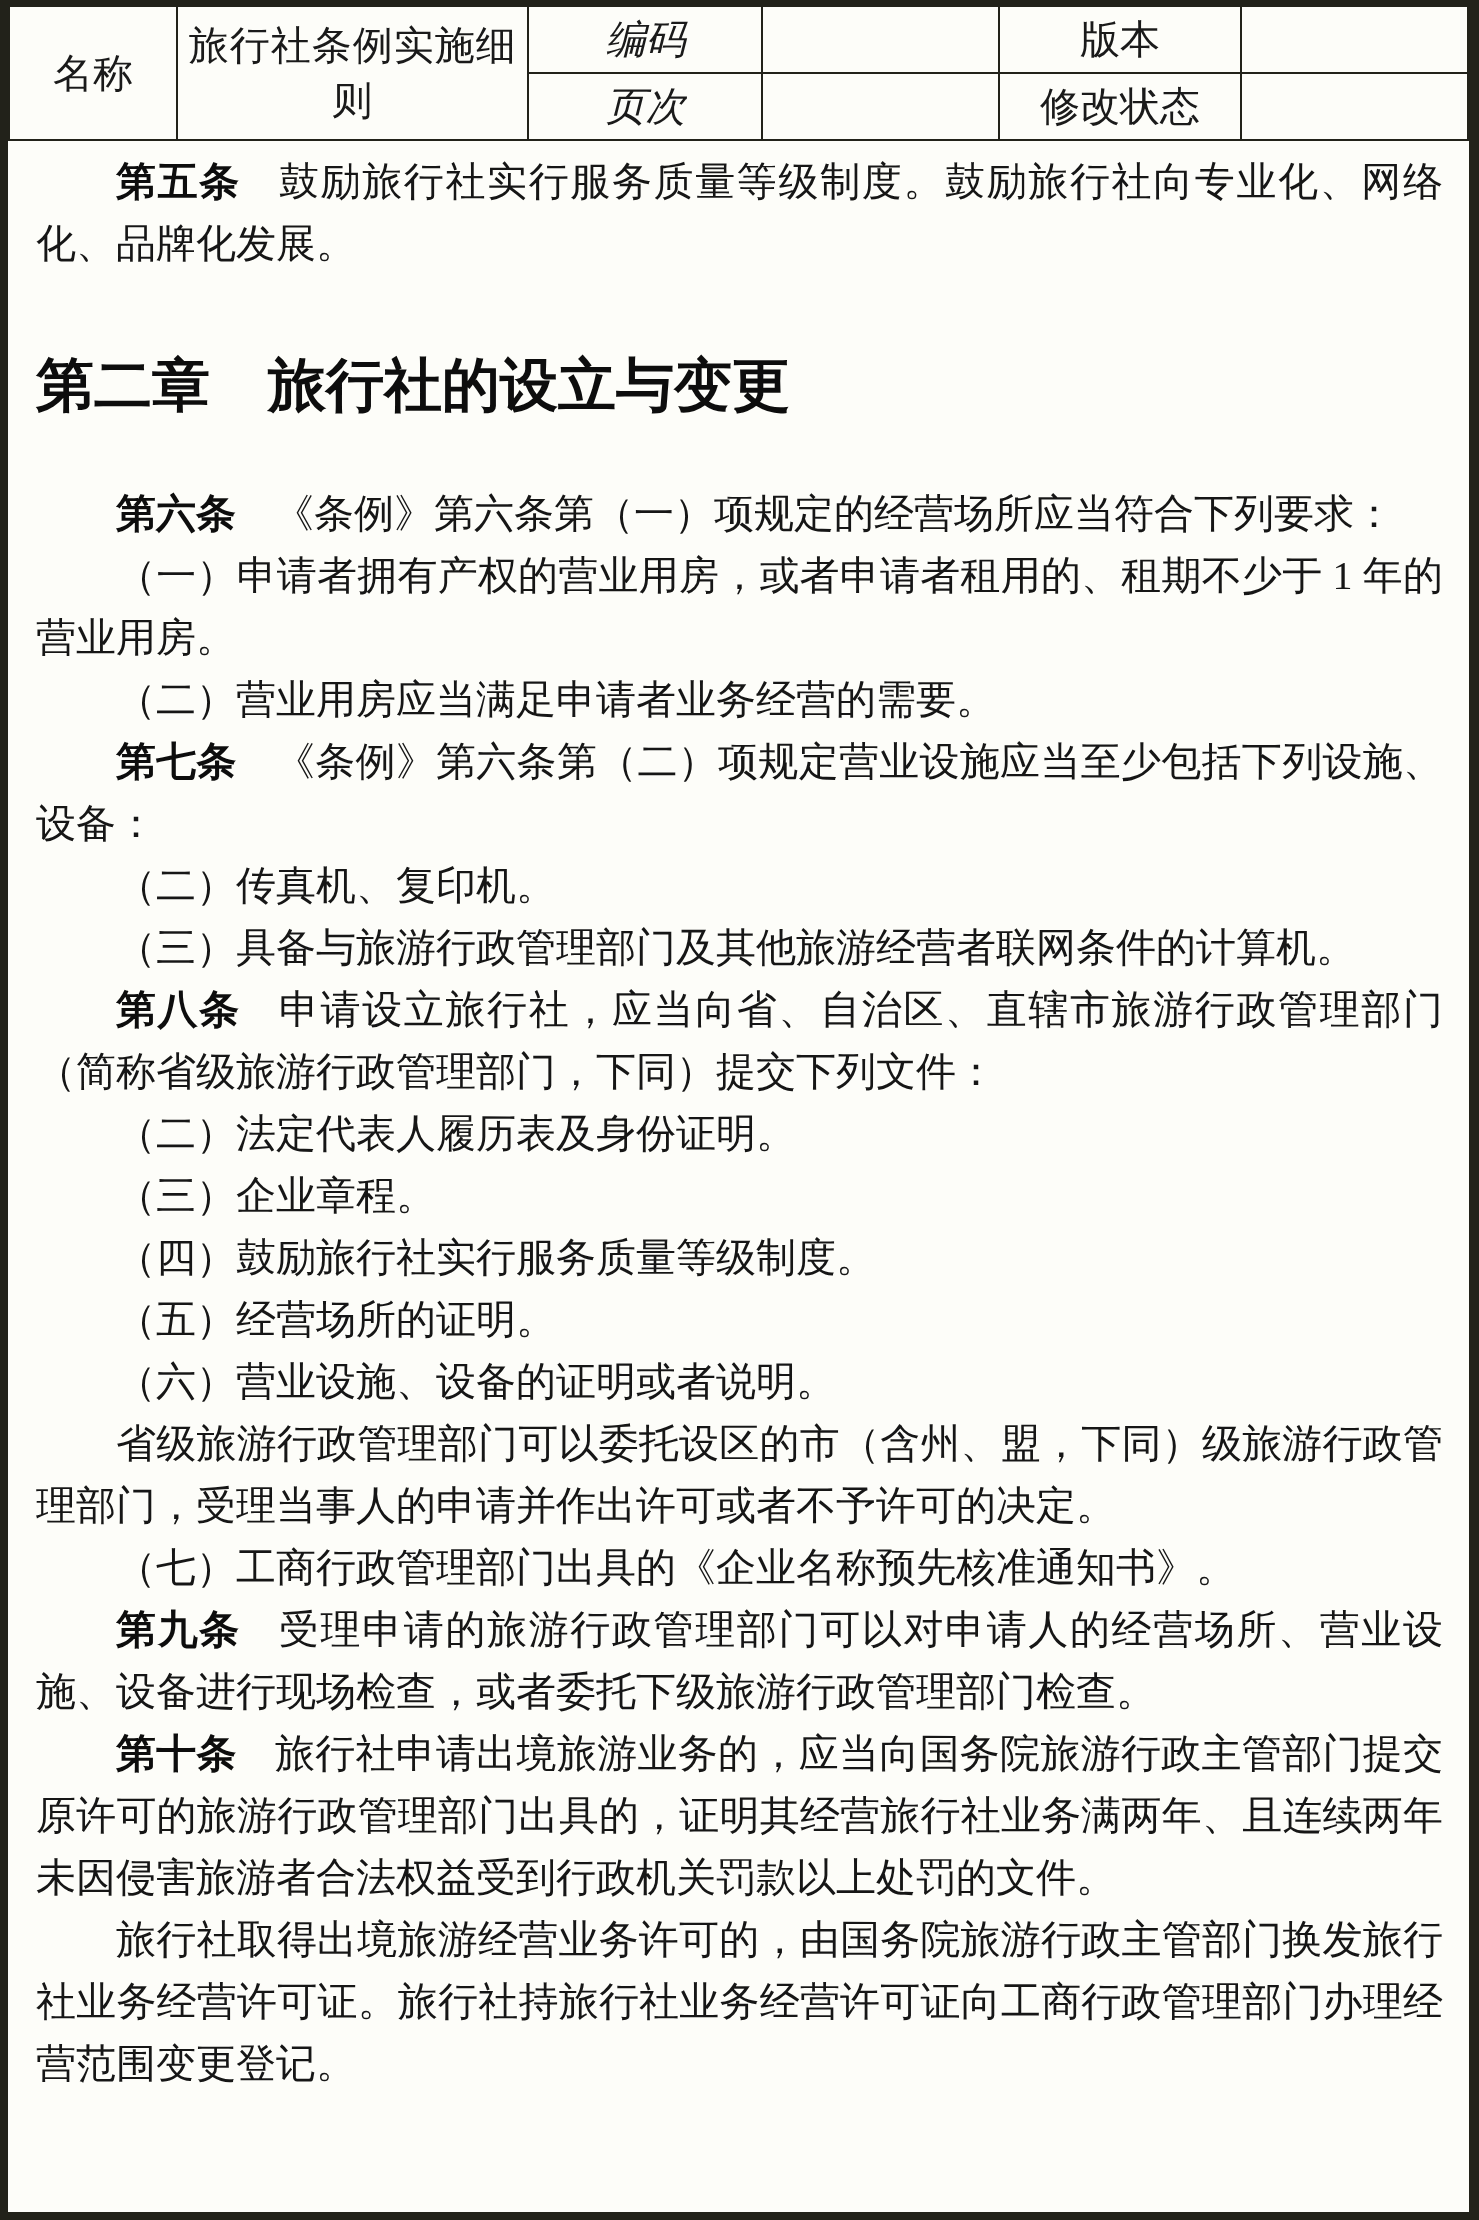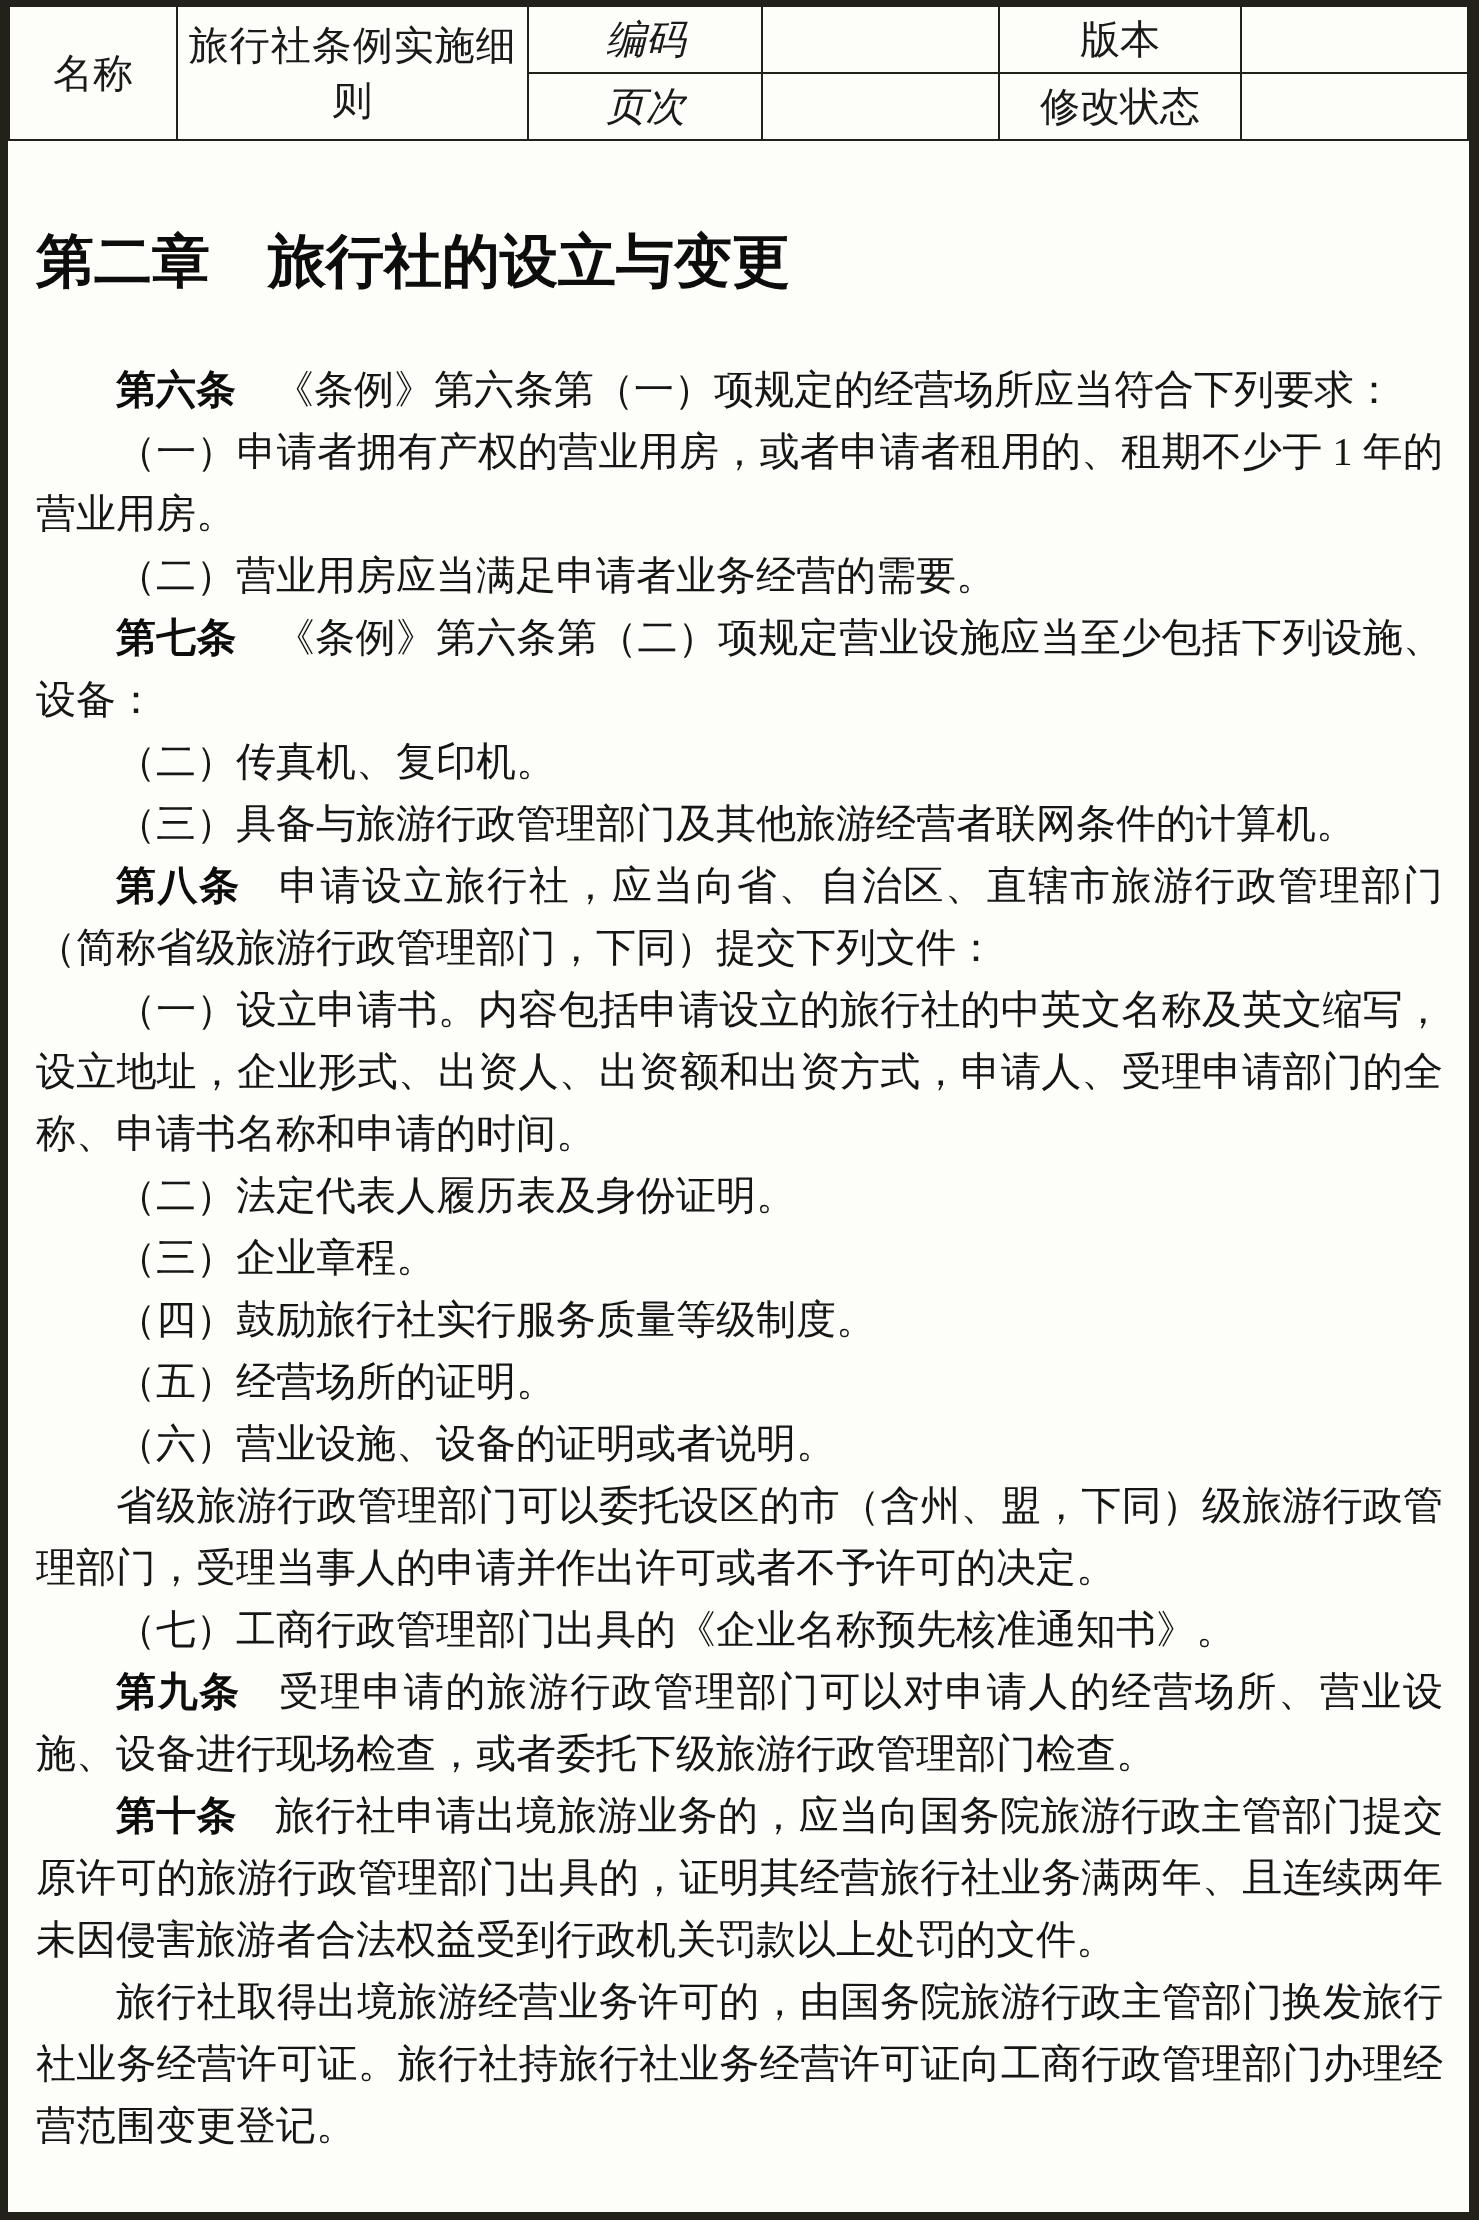--- a/index.html
+++ b/index.html
@@ -82,29 +82,29 @@
       <tr>
         <td class="c3">页次</td>
         <td class="c4"></td>
         <td class="c5">修改状态</td>
         <td class="c6"></td>
       </tr>
     </tbody>
   </table>
 
   <div class="doc-body" id="doc-body">
+      <p><span class="article-no">第五条</span><span>鼓励旅行社实行服务质量等级制度。鼓励旅行社向专业化、网络化、品牌化发展。</span></p>
       <h2 class="chapter-heading">第二章　旅行社的设立与变更</h2>
       <p><span class="article-no">第六条</span><span>《条例》第六条第（一）项规定的经营场所应当符合下列要求：</span></p>
       <p><span>（一）申请者拥有产权的营业用房，或者申请者租用的、租期不少于 1 年的营业用房。</span></p>
       <p><span>（二）营业用房应当满足申请者业务经营的需要。</span></p>
       <p><span class="article-no">第七条</span><span>《条例》第六条第（二）项规定营业设施应当至少包括下列设施、设备：</span></p>
       <p><span>（二）传真机、复印机。</span></p>
       <p><span>（三）具备与旅游行政管理部门及其他旅游经营者联网条件的计算机。</span></p>
       <p><span class="article-no">第八条</span><span>申请设立旅行社，应当向省、自治区、直辖市旅游行政管理部门（简称省级旅游行政管理部门，下同）提交下列文件：</span></p>
-      <p><span>（一）设立申请书。内容包括申请设立的旅行社的中英文名称及英文缩写，设立地址，企业形式、出资人、出资额和出资方式，申请人、受理申请部门的全称、申请书名称和申请的时间。</span></p>
       <p><span>（二）法定代表人履历表及身份证明。</span></p>
       <p><span>（三）企业章程。</span></p>
       <p><span>（四）鼓励旅行社实行服务质量等级制度。</span></p>
       <p><span>（五）经营场所的证明。</span></p>
       <p><span>（六）营业设施、设备的证明或者说明。</span></p>
       <p><span>省级旅游行政管理部门可以委托设区的市（含州、盟，下同）级旅游行政管理部门，受理当事人的申请并作出许可或者不予许可的决定。</span></p>
       <p><span>（七）工商行政管理部门出具的《企业名称预先核准通知书》。</span></p>
       <p><span class="article-no">第九条</span><span>受理申请的旅游行政管理部门可以对申请人的经营场所、营业设施、设备进行现场检查，或者委托下级旅游行政管理部门检查。</span></p>
       <p><span class="article-no">第十条</span><span>旅行社申请出境旅游业务的，应当向国务院旅游行政主管部门提交原许可的旅游行政管理部门出具的，证明其经营旅行社业务满两年、且连续两年未因侵害旅游者合法权益受到行政机关罚款以上处罚的文件。</span></p>
       <p><span>旅行社取得出境旅游经营业务许可的，由国务院旅游行政主管部门换发旅行社业务经营许可证。旅行社持旅行社业务经营许可证向工商行政管理部门办理经营范围变更登记。</span></p>

